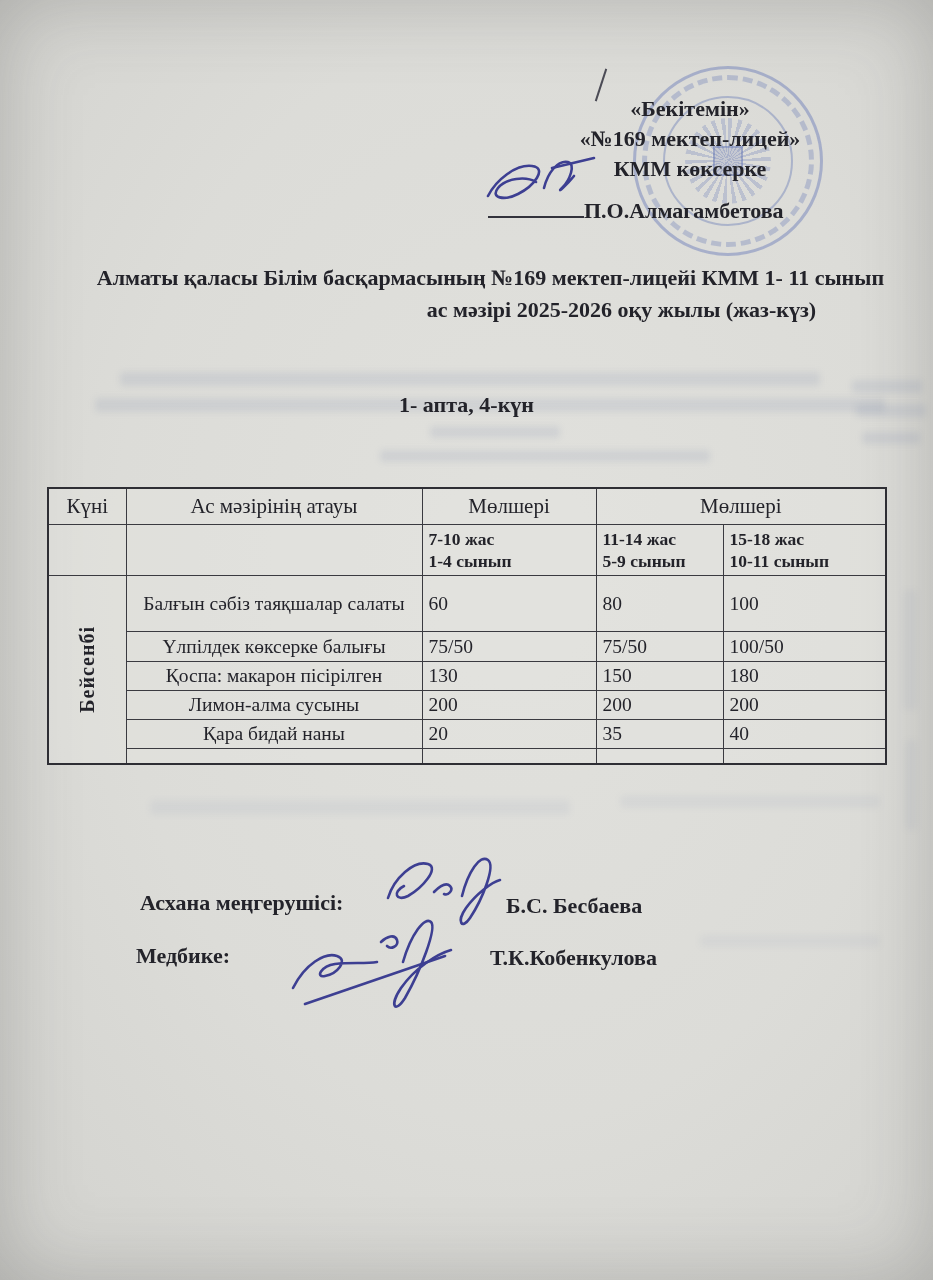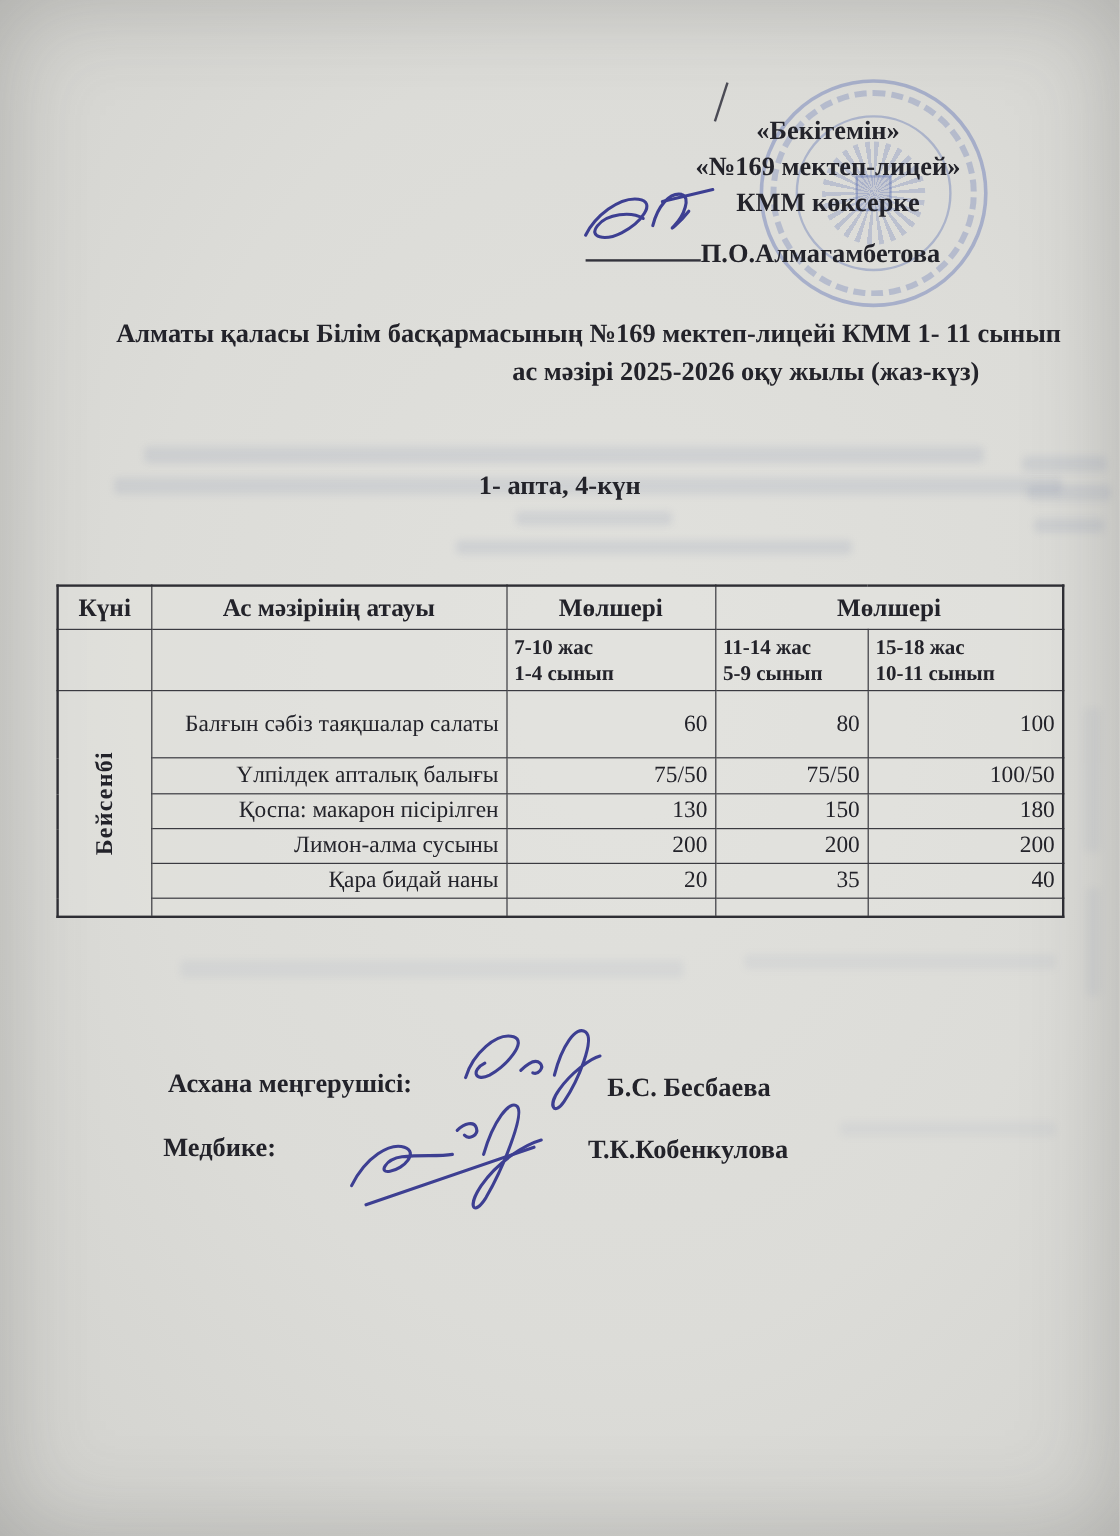--- a/index.html
+++ b/index.html
@@ -44,25 +44,25 @@
   .title .t1,.title .t2{text-align:center;}
   .title .t3{text-align:center;padding-left:262px;}
   .subtitle{position:absolute;left:0;top:392px;width:933px;text-align:center;
     font-weight:bold;font-size:22px;z-index:3;}
   
   .menu-wrap{position:absolute;left:47px;top:487px;z-index:3;}
   table.menu{border-collapse:collapse;table-layout:fixed;width:838px;
     border:2.5px solid #2e2e34;background:rgba(228,228,224,.45);}
   table.menu th,table.menu td{border:1.6px solid #3a3a40;padding:1px 6px;
     overflow:hidden;}
-  th.h-main{font-size:21px;font-weight:bold;text-align:center;height:33px;}
+  th.h-main{font-size:21px;font-weight:normal;text-align:center;height:33px;}
   th.h-sub{font-size:17.5px;font-weight:bold;text-align:left;vertical-align:middle;
     height:48px;line-height:22px;padding-left:9px;}
-  td.dish{font-size:19.5px;text-align:right;padding-left:12px;line-height:26px;}
-  td.num{font-size:19.5px;text-align:right;}
+  td.dish{font-size:19.5px;text-align:center;padding-left:12px;line-height:26px;}
+  td.num{font-size:19.5px;text-align:left;}
   td.day-cell{text-align:center;vertical-align:middle;}
   .day-vert{writing-mode:vertical-rl;transform:rotate(180deg);
     font-weight:bold;font-size:20px;letter-spacing:1px;margin:auto;}
   
   .sign-label{position:absolute;font-weight:bold;font-size:22px;white-space:nowrap;z-index:3;}
 </style>
 </head>
 <body>
 
 <div class="page">
@@ -147,21 +147,21 @@
         <tr style="height:56px;">
           <td class="day-cell" rowspan="6">
             <div class="day-vert">Бейсенбі</div>
           </td>
           <td class="dish">Балғын сәбіз таяқшалар салаты</td>
           <td class="num">60</td>
           <td class="num">80</td>
           <td class="num">100</td>
         </tr>
         <tr style="height:30px;">
-          <td class="dish">Үлпілдек апталық балығы</td>
+          <td class="dish">Үлпілдек көксерке балығы</td>
           <td class="num">75/50</td>
           <td class="num">75/50</td>
           <td class="num">100/50</td>
         </tr>
         <tr style="height:28px;">
           <td class="dish">Қоспа: макарон пісірілген</td>
           <td class="num">130</td>
           <td class="num">150</td>
           <td class="num">180</td>
         </tr>

